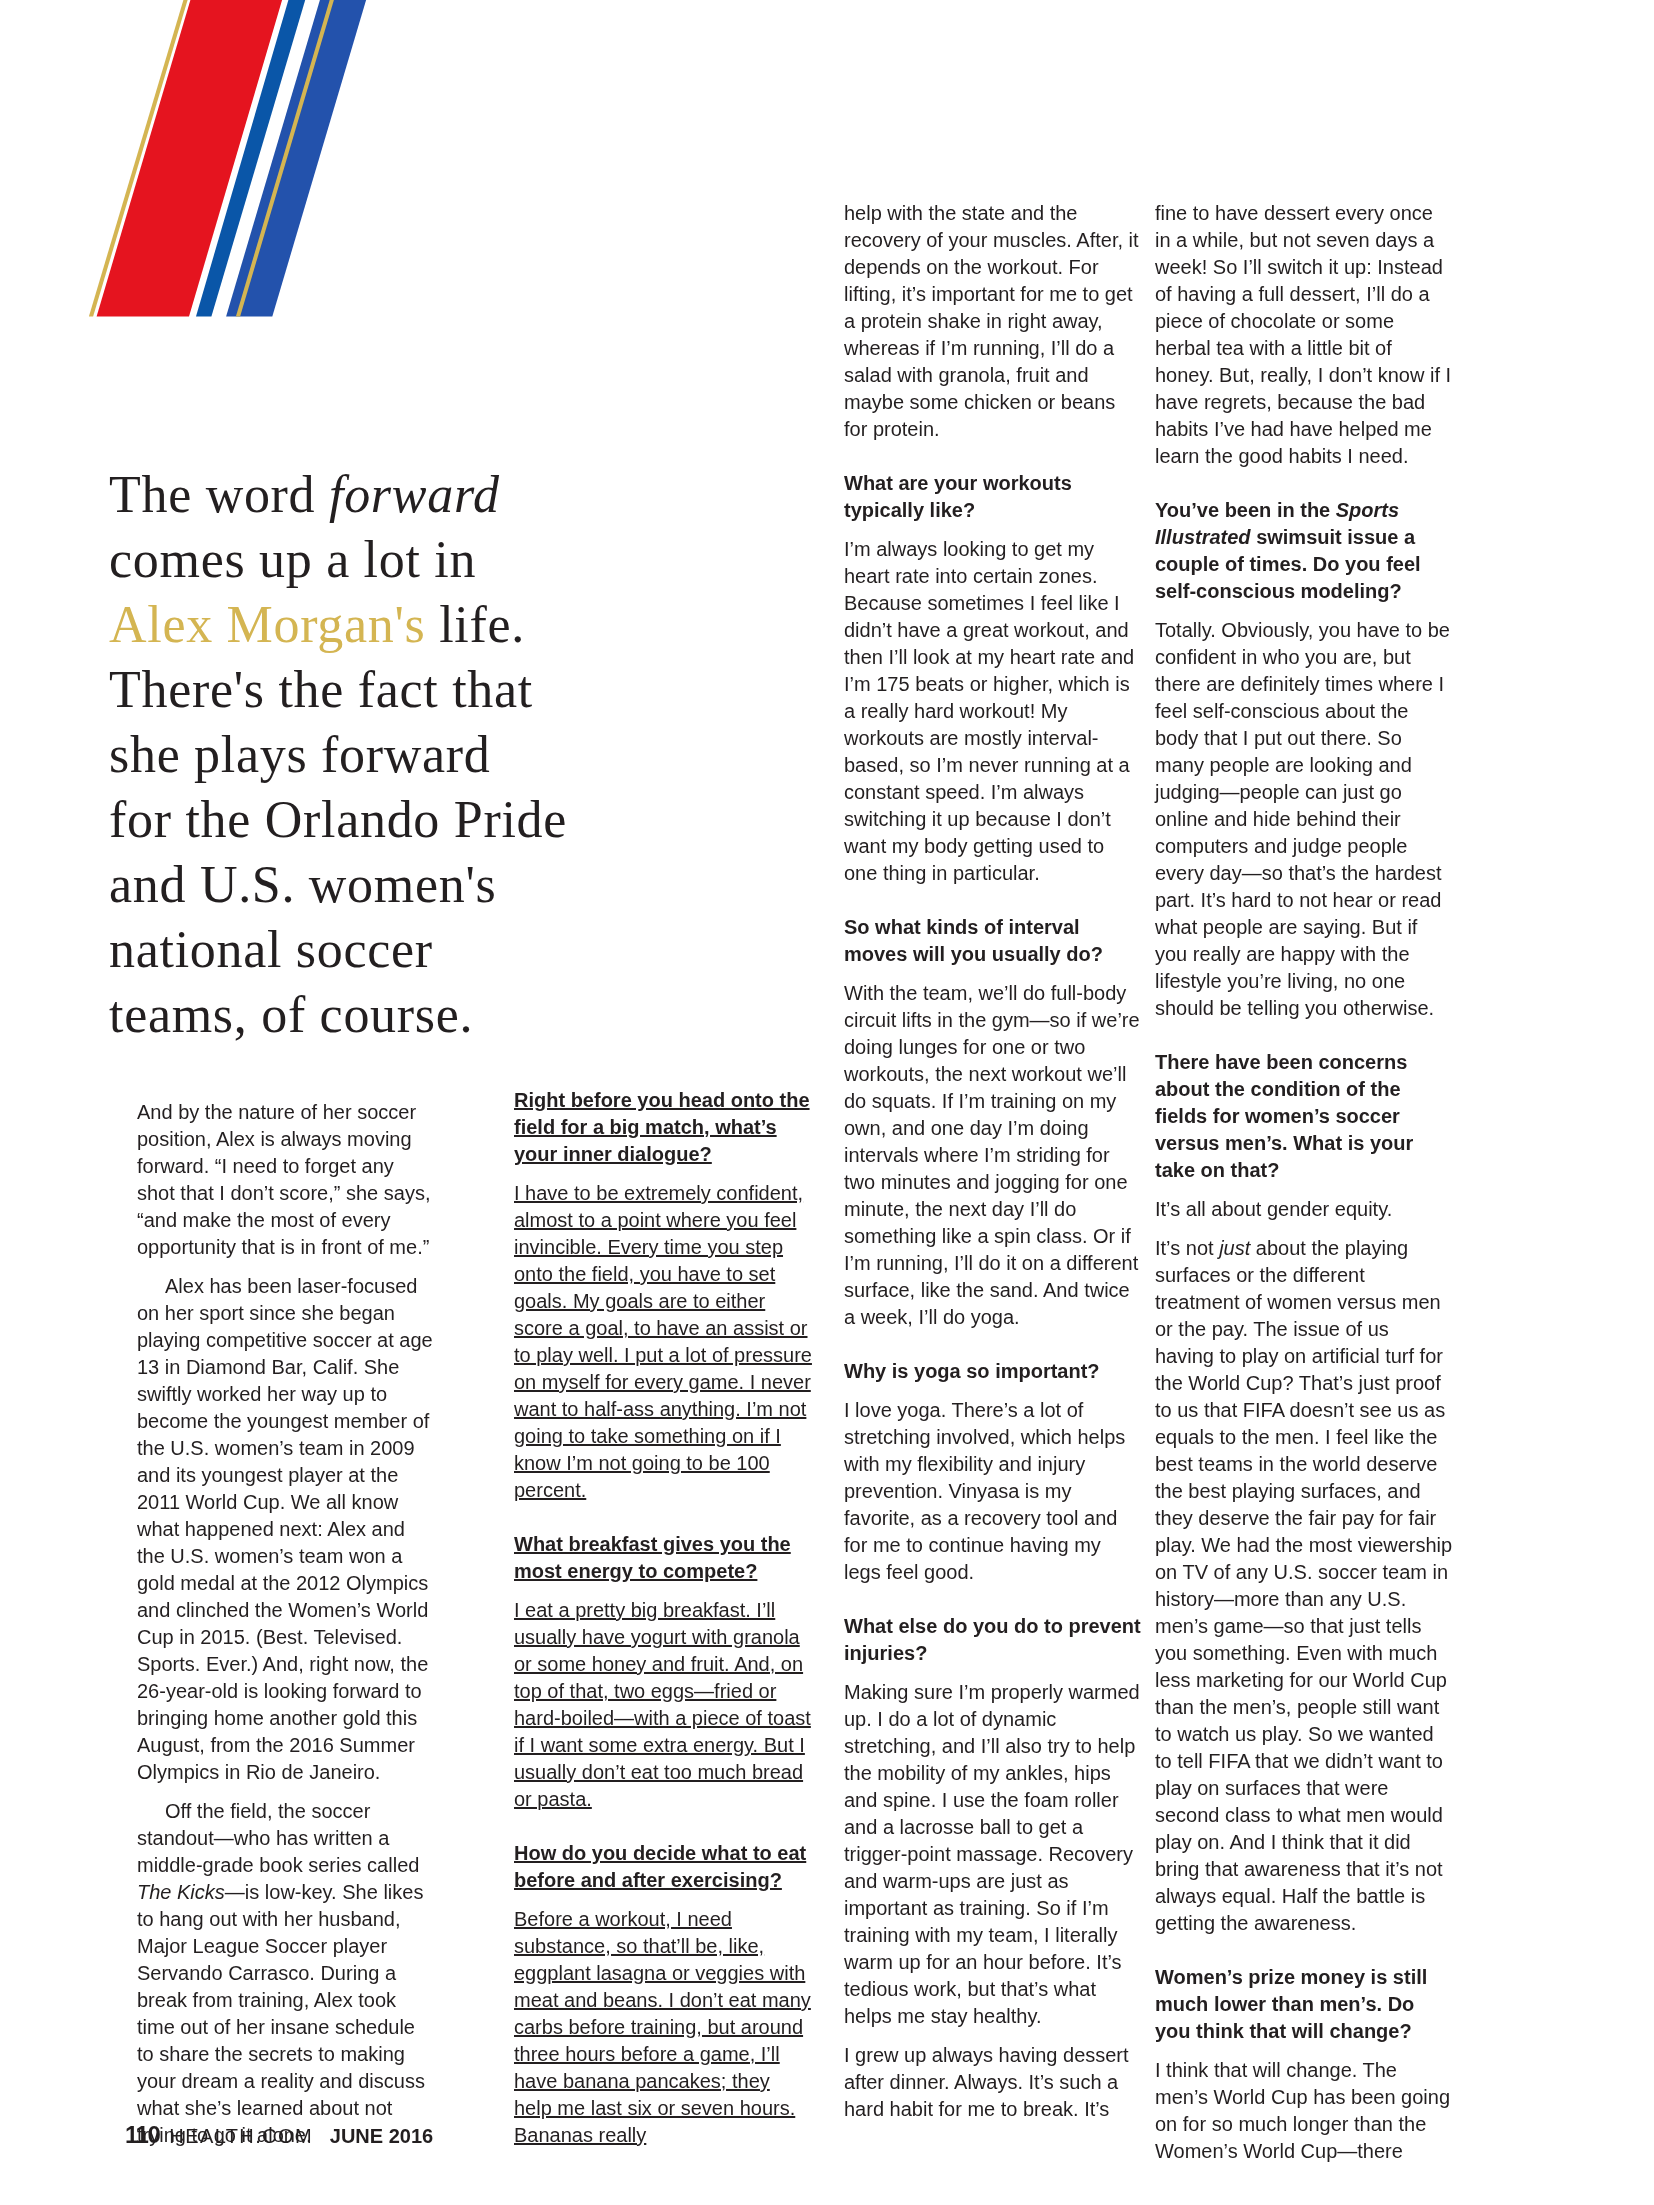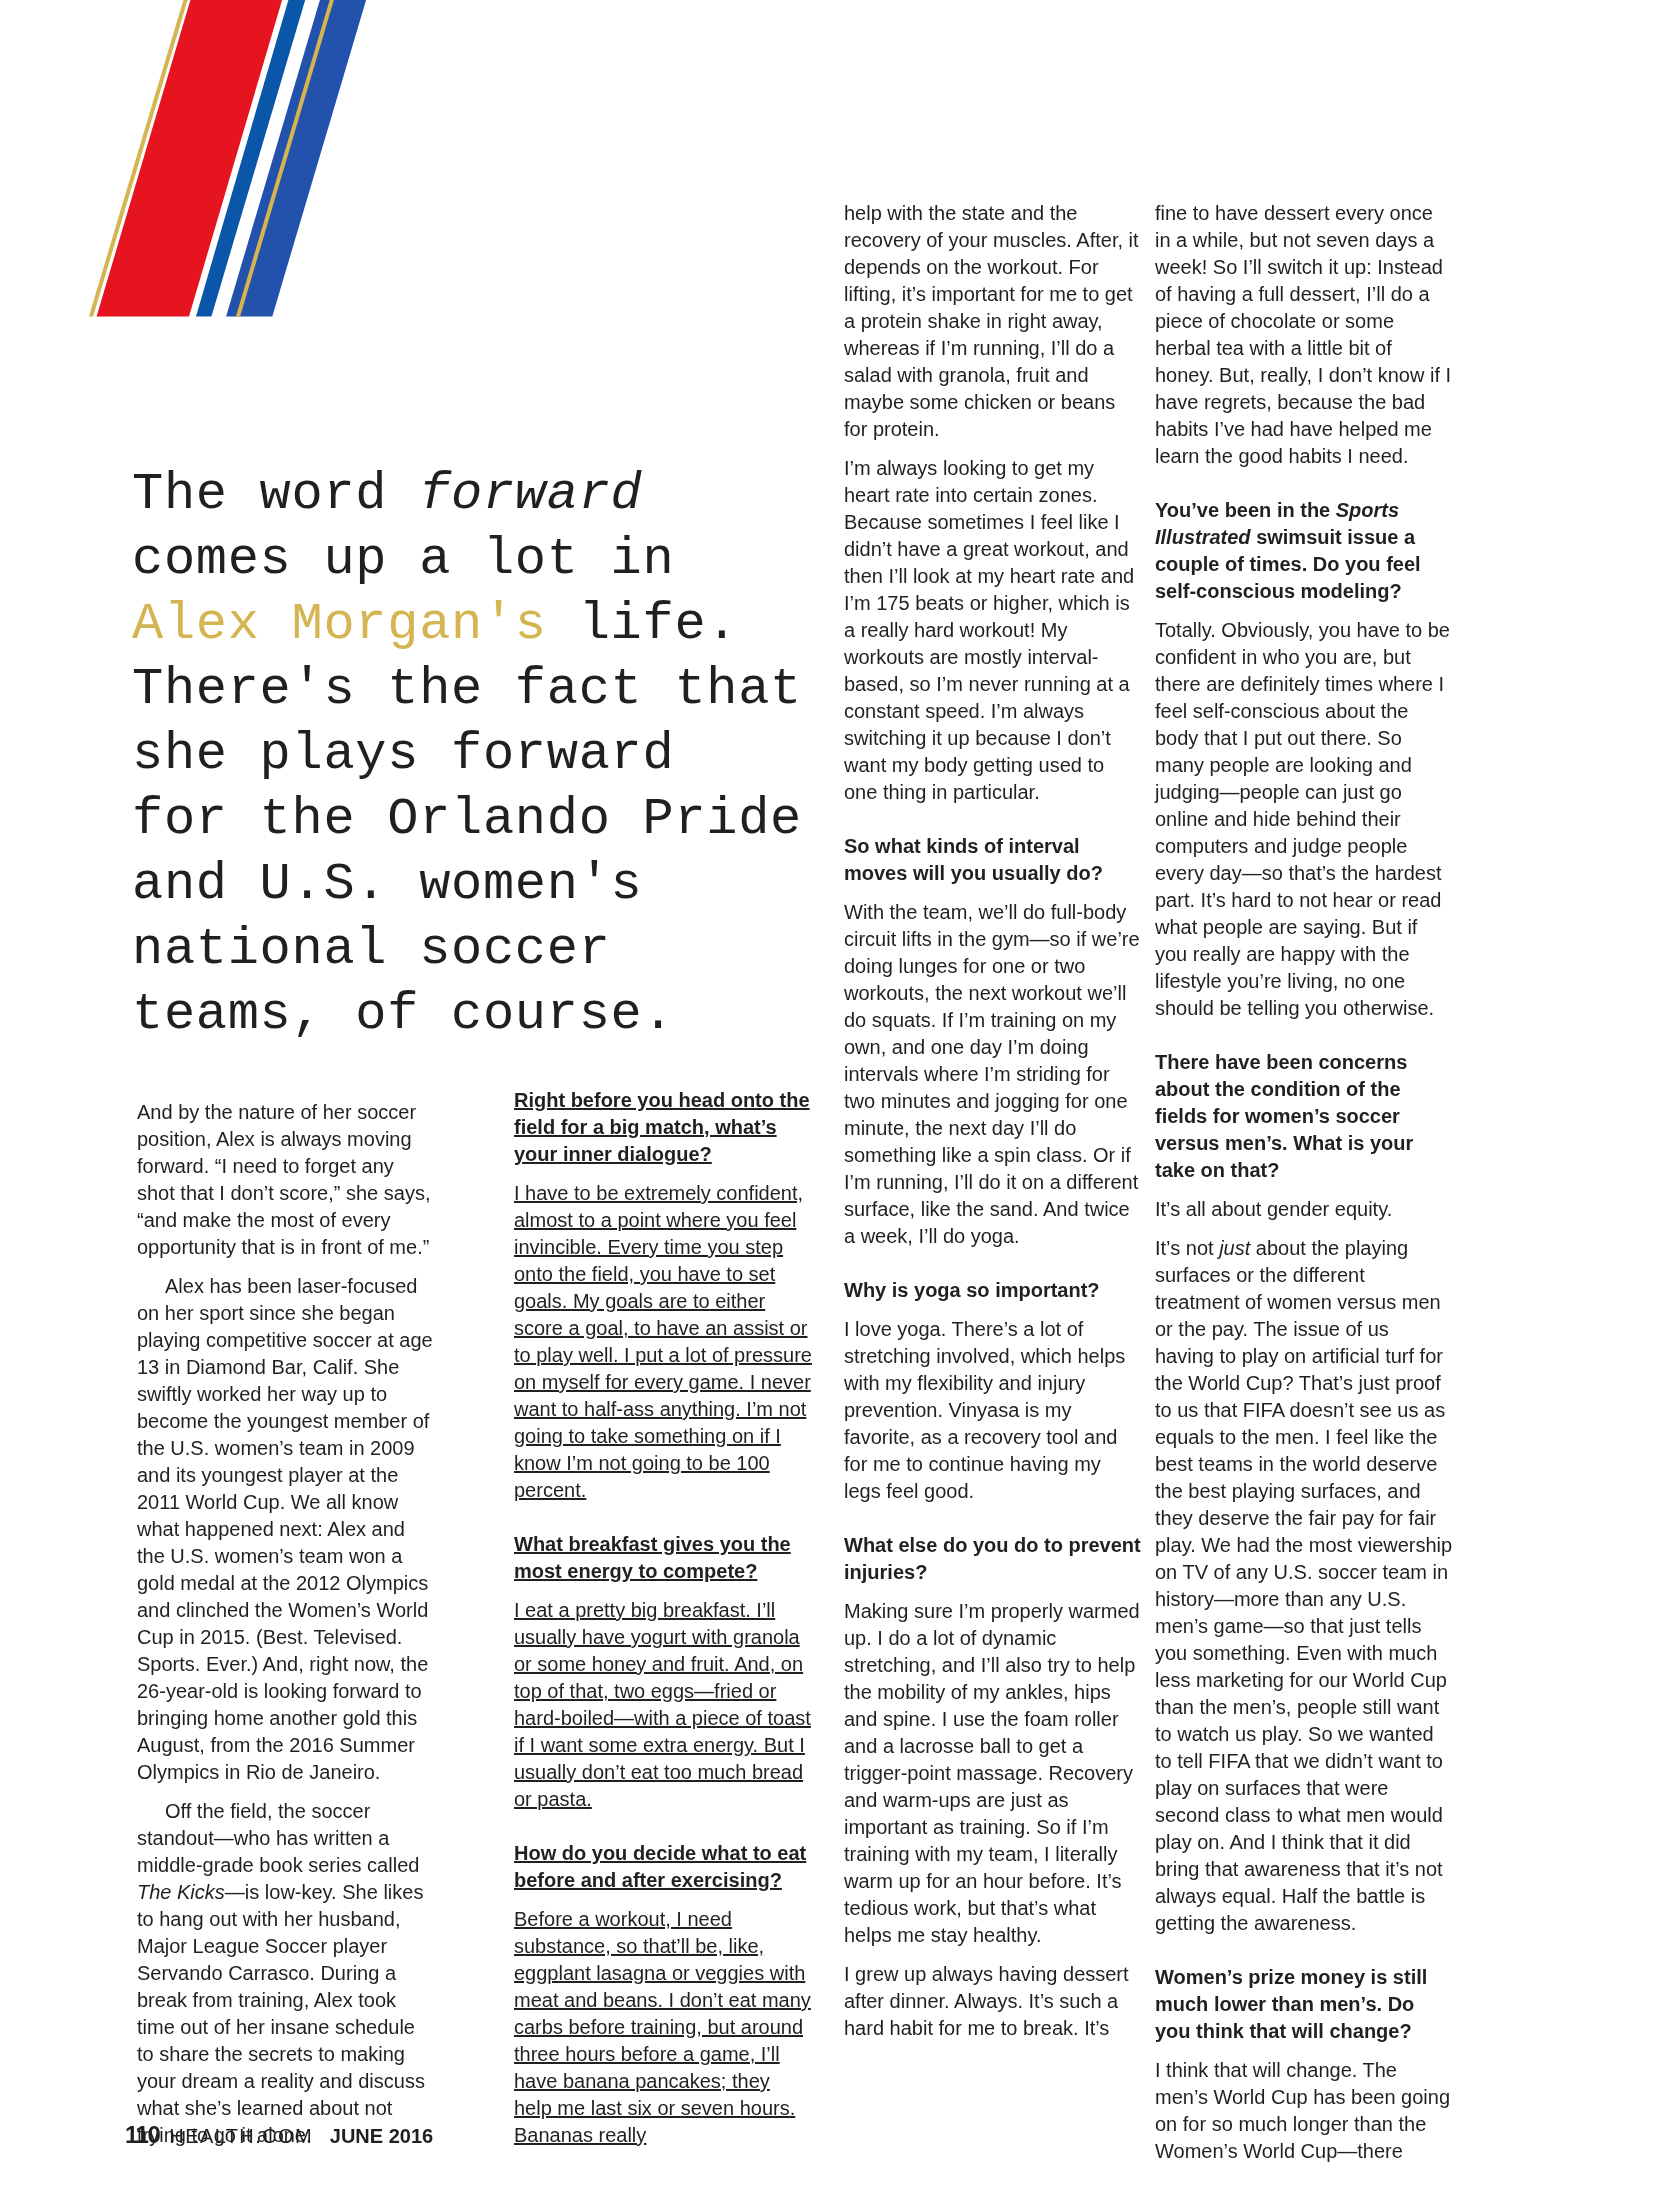--- a/index.html
+++ b/index.html
@@ -1,20 +1,20 @@
 <!DOCTYPE html>
 <html style="font-size:11.2px"><head>
 <meta charset="utf-8">
 <style>
   html, body { margin: 0; padding: 0; background: #ffffff; }
   body { width: 1654px; height: 2205px; position: relative; overflow: hidden; color: #231f20; }
   #stripes { position: absolute; left: 0; top: 0; width: 840px; height: 322px; }
   .pullquote {
-    position: absolute; left: 132px; top: 462px; width: 714px;
-    font-family: Liberation Mono, monospace;
+    position: absolute; left: 109px; top: 462px; width: 714px;
+    font-family: Liberation Serif, serif;
     font-size: 52px; line-height: 65px; color: #231f20; letter-spacing: 0.7px;
   }
   .pullquote .hl { color: #d4b552; }
   .col {
     position: absolute; width: 322px;
     font-family: "Liberation Sans", "DejaVu Sans", sans-serif;
     font-size: 20px; line-height: 27px; color: #231f20;
   }
   .col p { margin: 12px; }
   .col .indent { text-indent: 28px; }
@@ -66,20 +66,21 @@
   <p class="q first">Right before you head onto the field for a big match, what’s your inner dialogue?</p>
   <p>I have to be extremely confident, almost to a point where you feel invincible. Every time you step onto the field, you have to set goals. My goals are to either score a goal, to have an assist or to play well. I put a lot of pressure on myself for every game. I never want to half-ass anything. I’m not going to take something on if I know I’m not going to be 100 percent.</p>
   <p class="q">What breakfast gives you the most energy to compete?</p>
   <p>I eat a pretty big breakfast. I’ll usually have yogurt with granola or some honey and fruit. And, on top of that, two eggs—fried or hard-boiled—with a piece of toast if I want some extra energy. But I usually don’t eat too much bread or pasta.</p>
   <p class="q">How do you decide what to eat before and after exercising?</p>
   <p>Before a workout, I need substance, so that’ll be, like, eggplant lasagna or veggies with meat and beans. I don’t eat many carbs before training, but around three hours before a game, I’ll have banana pancakes; they help me last six or seven hours. Bananas really</p>
 </div>
 
 <div class="col col3">
   <p>help with the state and the recovery of your muscles. After, it depends on the workout. For lifting, it’s important for me to get a protein shake in right away, whereas if I’m running, I’ll do a salad with granola, fruit and maybe some chicken or beans for protein.</p>
+  <p class="q">What are your workouts typically like?</p>
   <p>I’m always looking to get my heart rate into certain zones. Because sometimes I feel like I didn’t have a great workout, and then I’ll look at my heart rate and I’m 175 beats or higher, which is a really hard workout! My workouts are mostly interval-based, so I’m never running at a constant speed. I’m always switching it up because I don’t want my body getting used to one thing in particular.</p>
   <p class="q">So what kinds of interval moves will you usually do?</p>
   <p>With the team, we’ll do full-body circuit lifts in the gym—so if we’re doing lunges for one or two workouts, the next workout we’ll do squats. If I’m training on my own, and one day I’m doing intervals where I’m striding for two minutes and jogging for one minute, the next day I’ll do something like a spin class. Or if I’m running, I’ll do it on a different surface, like the sand. And twice a week, I’ll do yoga.</p>
   <p class="q">Why is yoga so important?</p>
   <p>I love yoga. There’s a lot of stretching involved, which helps with my flexibility and injury prevention. Vinyasa is my favorite, as a recovery tool and for me to continue having my legs feel good.</p>
   <p class="q">What else do you do to prevent injuries?</p>
   <p>Making sure I’m properly warmed up. I do a lot of dynamic stretching, and I’ll also try to help the mobility of my ankles, hips and spine. I use the foam roller and a lacrosse ball to get a trigger-point massage. Recovery and warm-ups are just as important as training. So if I’m training with my team, I literally warm up for an hour before. It’s tedious work, but that’s what helps me stay healthy.</p>
   <p>I grew up always having dessert after dinner. Always. It’s such a hard habit for me to break. It’s</p>
 </div>
 

